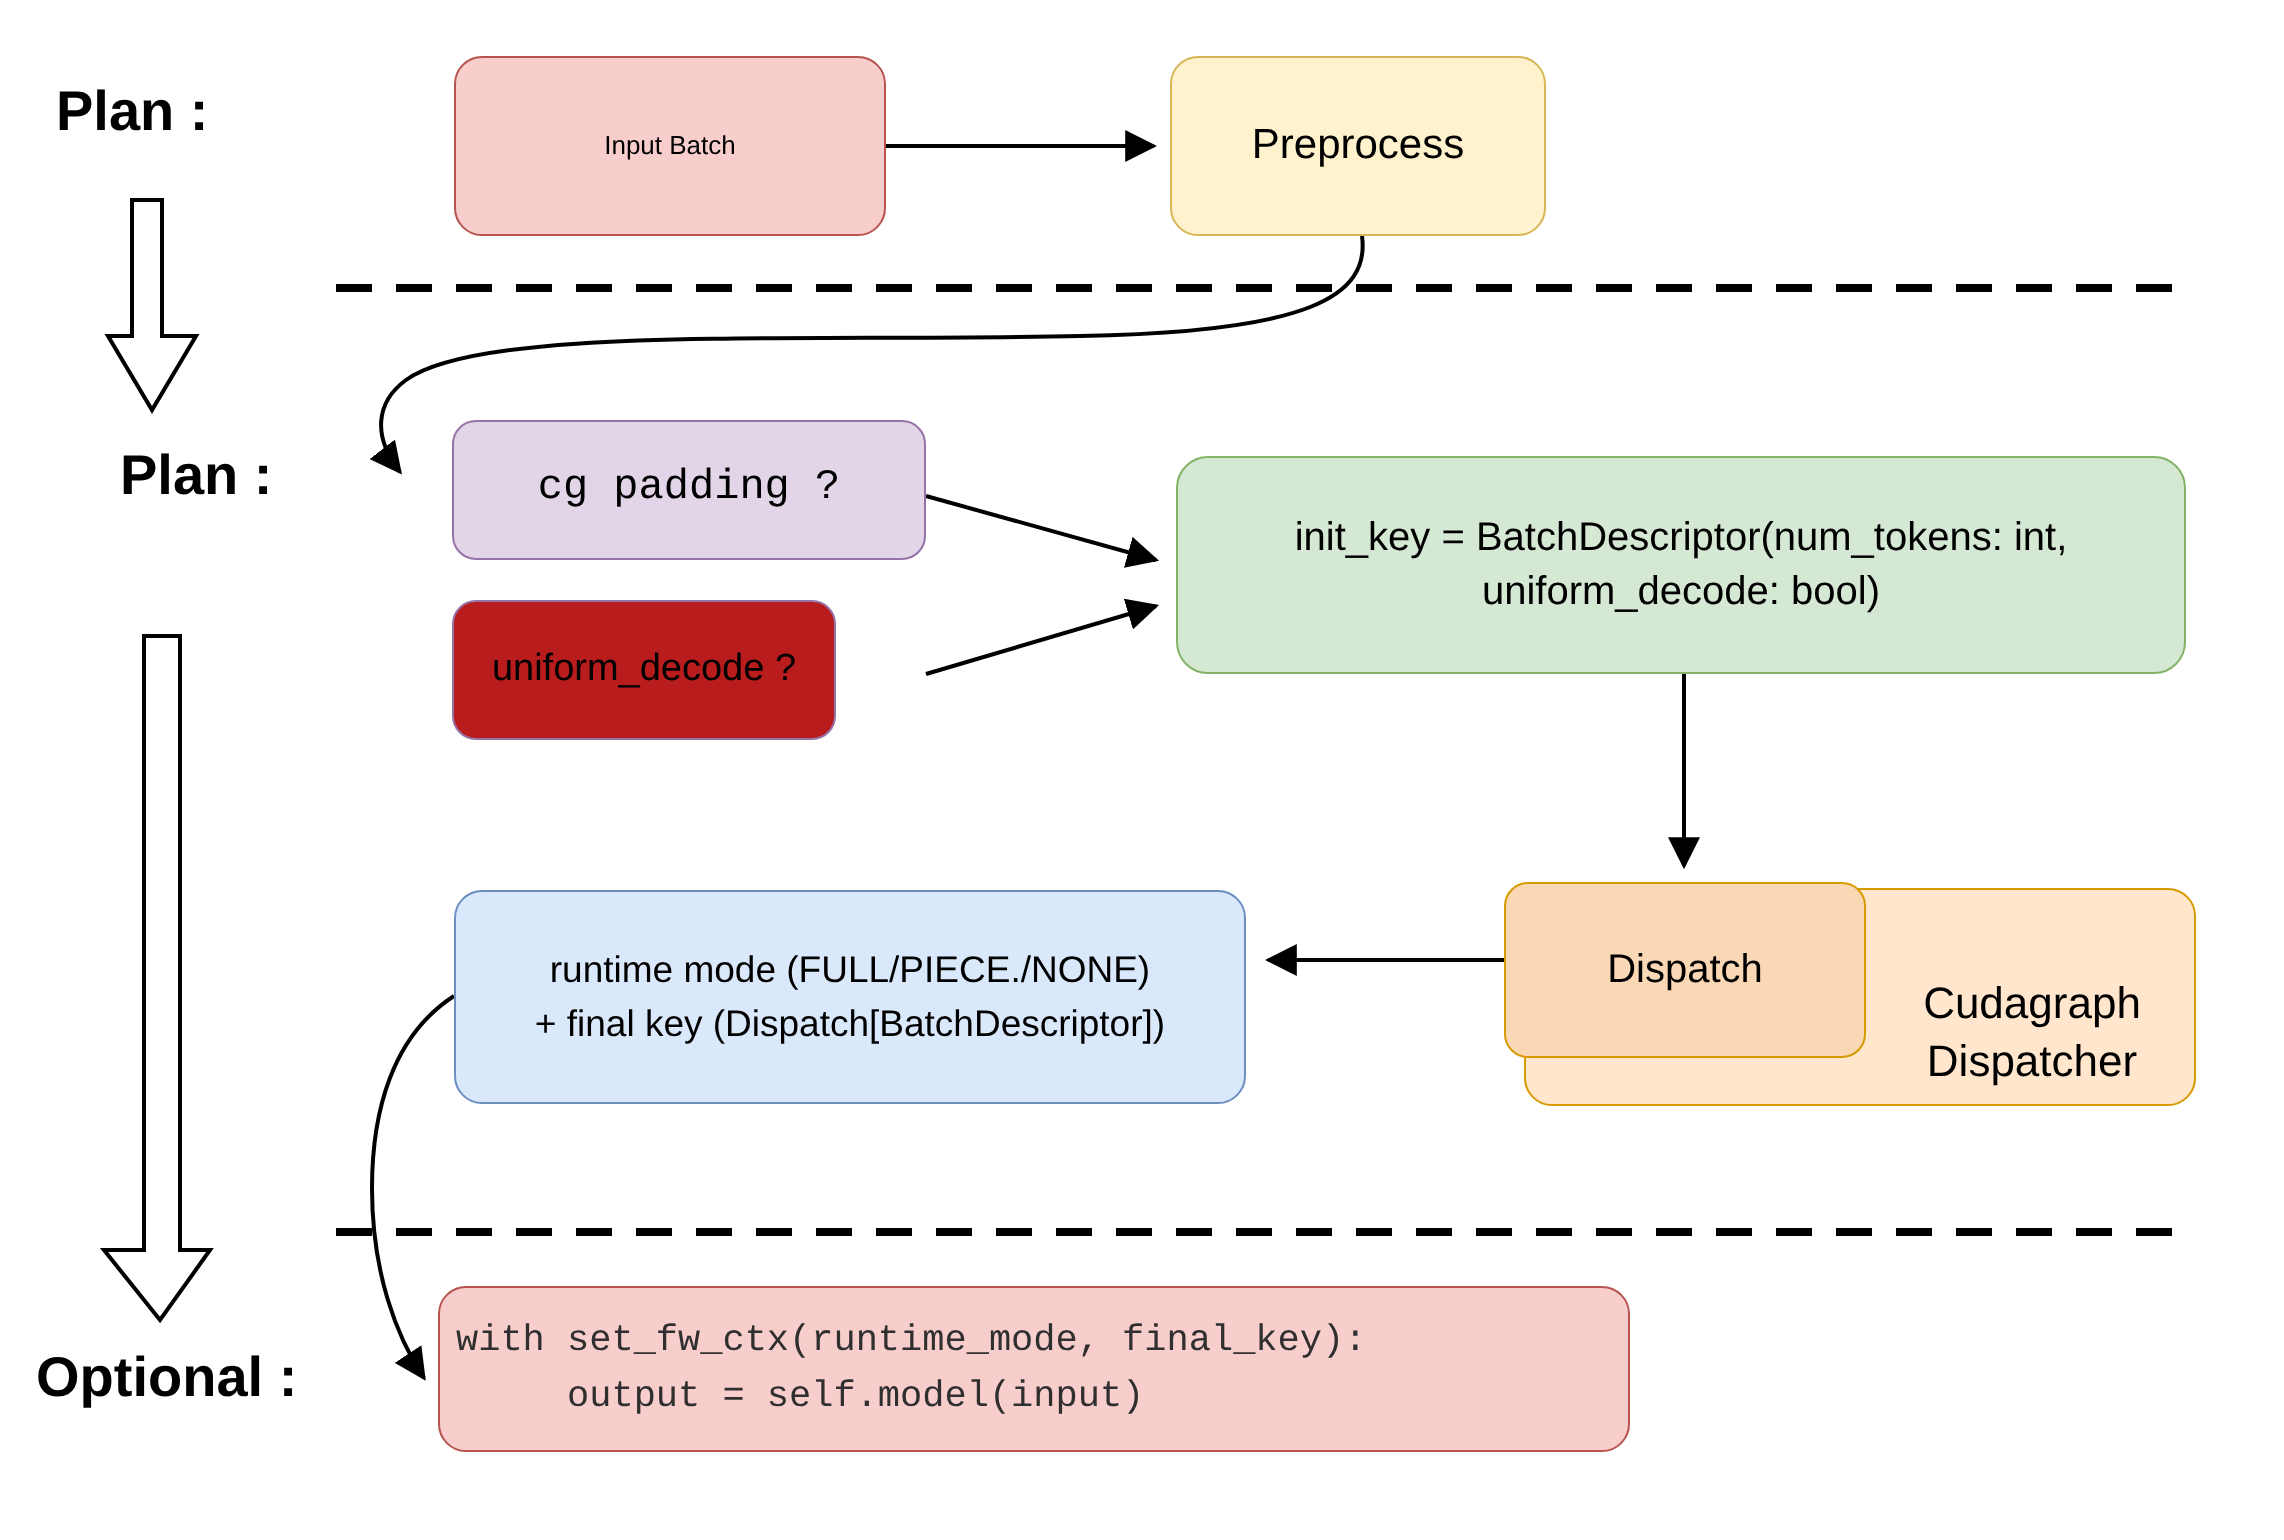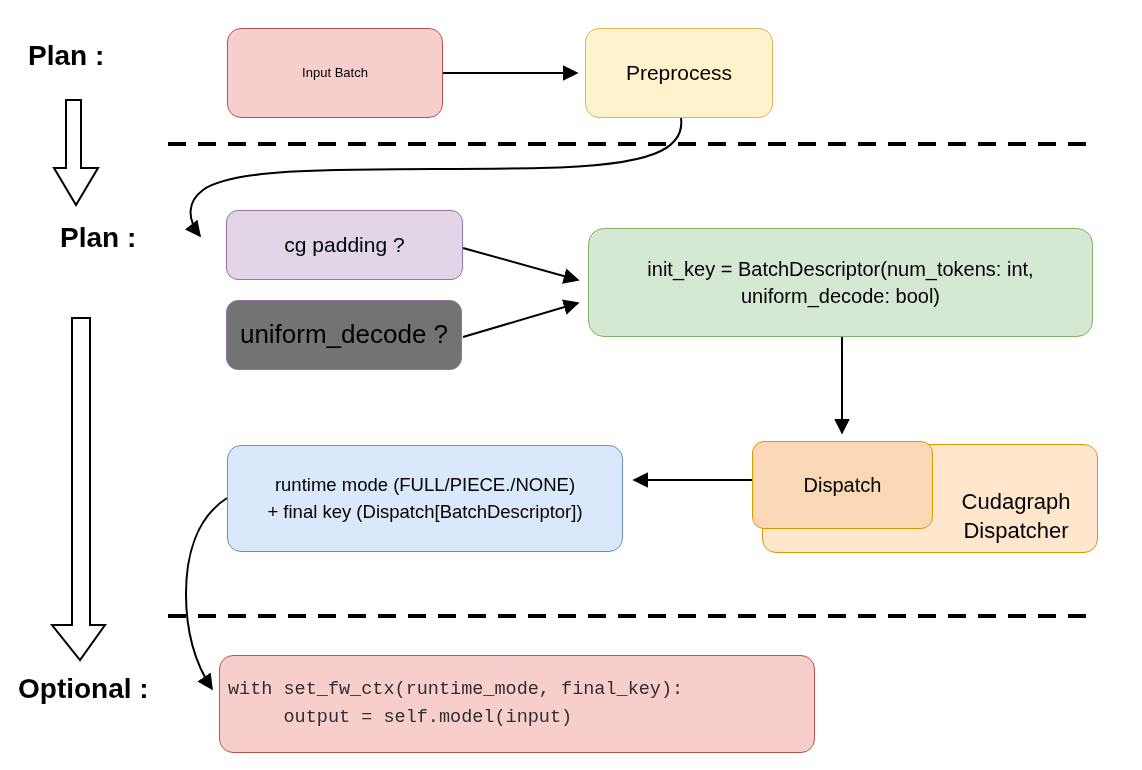--- a/index.html
+++ b/index.html
@@ -14,36 +14,36 @@
   #l-plan    { left:37px; top:222px;margin-left:23px; }
   #l-execute { left:18px; top:673px; }
 
   .node {
     position:absolute; box-sizing:border-box;
     display:flex; flex-direction:column; align-items:center; justify-content:center;
     text-align:center; line-height:1.35;
   }
   #n-input-batch   { left:227px; top:28px;  width:216px; height:90px;  background:#f8cecc; border:1.5px solid #b85450; border-radius:14px; font-size:13px; }
   #n-preprocess    { left:585px; top:28px;  width:188px; height:90px;  background:#fff2cc; border:1.5px solid #d6b656; border-radius:14px; font-size:21px; }
-  #n-cg-padding    { left:226px; top:210px; width:237px; height:70px;  background:#e1d5e7; border:1.5px solid #9673a6; border-radius:12px; font-size:21px; }
-  #n-uniform-decode{ left:226px; top:300px; width:236px; height:70px;  background:#737373; border:1.5px solid #9673a6; border-radius:12px; font-size:26px; }
+  #n-cg-padding    { left:226px; top:210px; width:237px; height:70px;  background:#e1d5e7; border:1.5px solid #9673a6; border-radius:12px; font-size:21px;font-family:Liberation Mono, monospace; }
+  #n-uniform-decode{ left:226px; top:300px; width:192px; height:70px;  background:#b91c1c; border:1.5px solid #9673a6; border-radius:12px; font-size:19px; }
   #n-init-key      { left:588px; top:228px; width:505px; height:109px; background:#d5e8d4; border:1.5px solid #82b366; border-radius:16px; font-size:20px; }
   #n-cudagraph     { left:762px; top:444px; width:336px; height:109px; background:#ffe6cc; border:1.5px solid #d79b00; border-radius:14px; }
   #n-cudagraph .cud-label {
     position:absolute; left:178px; right:6px; top:0; bottom:0;
     display:flex; align-items:center; justify-content:center;
     font-size:22px; line-height:1.3; text-align:center;margin-top:36px;
   }
   #n-dispatch      { left:752px; top:441px; width:181px; height:88px;  background:#fad7b5; border:1.5px solid #d79b00; border-radius:12px; font-size:20px; }
   #n-runtime       { left:227px; top:445px; width:396px; height:107px; background:#dae8fc; border:1.5px solid #6c8ebf; border-radius:14px; font-size:18.5px; line-height:1.45; }
   #n-execute-code  {
-    left:219px; top:643px; width:596px; height:98px;
+    left:219px; top:643px; width:596px; height:83px;
     background:#f8cecc; border:1.5px solid #b85450; border-radius:14px;
     font-family:"Liberation Mono", monospace; font-size:18.5px; line-height:1.5;
-    color:#2f2f2f; align-items:flex-start; padding-left:8px; text-align:left;margin-top:12px;
+    color:#2f2f2f; align-items:flex-start; padding-left:8px; text-align:left;
   }
   .pre { white-space:pre; }
 </style>
 </head>
 <body>
 
 <div class="canvas">
 
   <svg class="layer" width="1142" height="770" viewBox="0 0 1142 770">
     <defs>

